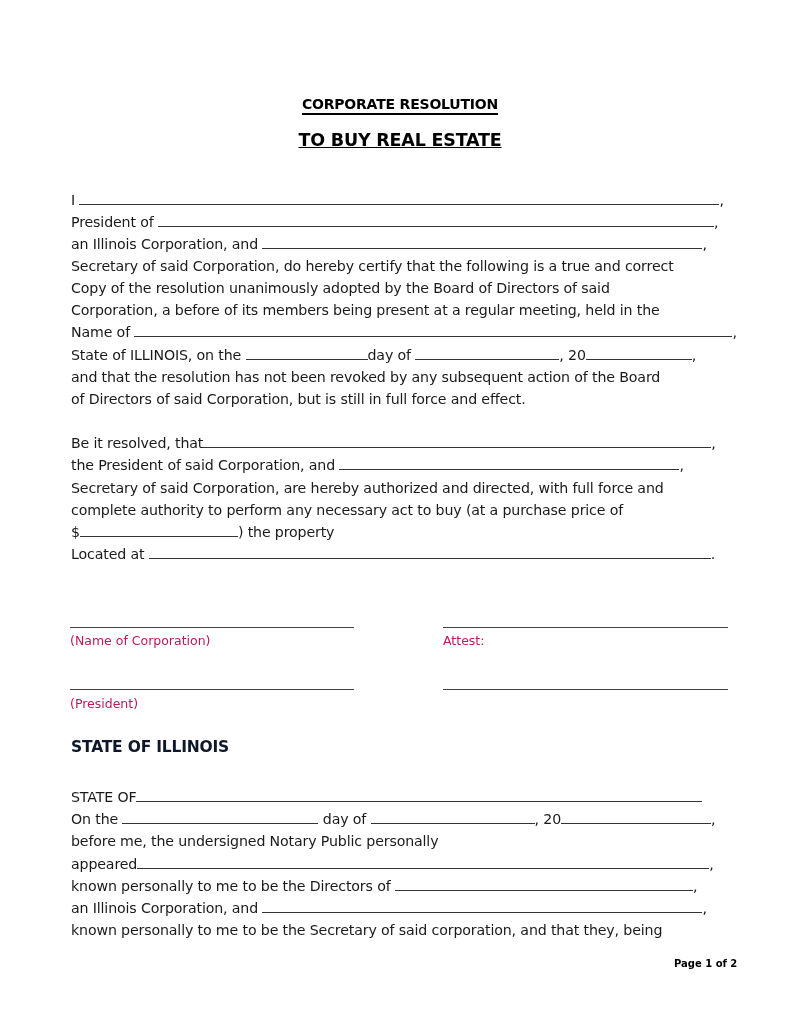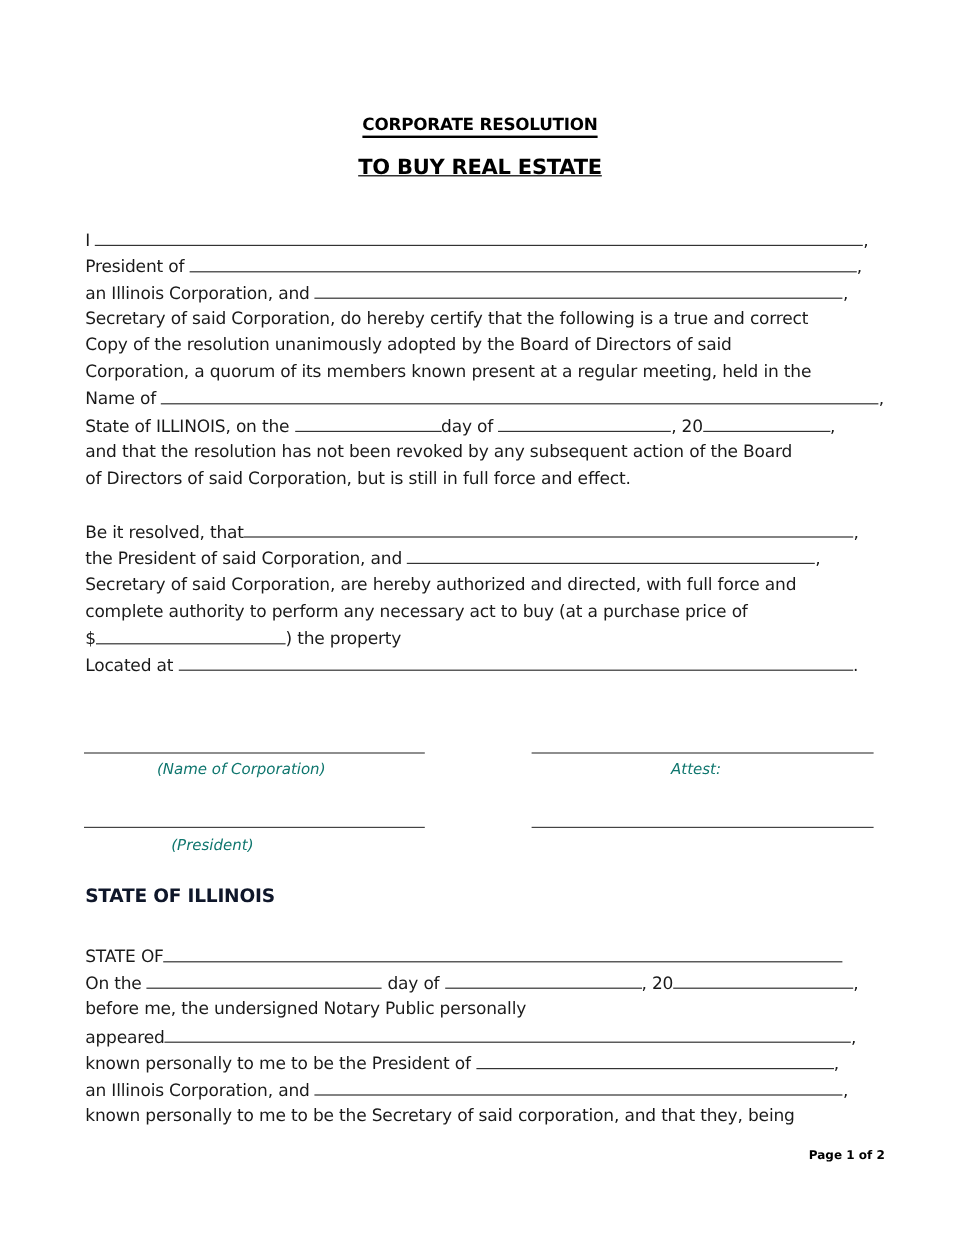--- a/index.html
+++ b/index.html
@@ -5,21 +5,21 @@
     html, body { margin: 0; padding: 0; background: #ffffff; }
     body { width: 800px; height: 1035px; position: relative; overflow: hidden; font-family: "DejaVu Sans", sans-serif; color: #111; }
     .page { position: absolute; left: 0; top: 0; width: 800px; height: 1035px; background: #fff; }
     .title { position: absolute; left: 0; width: 800px; text-align: center; font-weight: bold; color: #000; }
     .title1 { top: 96px; font-size: 14px; letter-spacing: -0.2px; }
     .title1 span { border-bottom: 2px solid #000; padding-bottom: 1px; }
     .title2 { top: 130px; font-size: 17.5px; letter-spacing: -0.2px; text-decoration: underline; }
     .line { position: absolute; left: 71px; width: 660px; height: 22px; font-size: 14.2px; line-height: 22px; white-space: nowrap; letter-spacing: -0.15px; color: #1a1a1a; }
     .blank { display: inline-block; border-bottom: 1px solid #333; height: 15px; vertical-align: baseline; }
     .sig { position: absolute; height: 1px; background: #444; }
-    .cap { position: absolute; font-size: 12.5px; text-align: center; color: #0f766e; font-style: italic; }
+    .cap { position: absolute; font-size: 12.5px; text-align: left; color: #be185d; }
     .heading { position: absolute; left: 71px; top: 738px; font-size: 15.5px; font-weight: bold; color: #0f172a; letter-spacing: -0.2px; }
     .pageno { position: absolute; left: 674px; top: 958px; font-size: 10px; font-weight: bold; color: #000; }
   </style>
 </head>
 <body>
 
 <div class="page">
 
   <div class="title title1"><span>CORPORATE RESOLUTION</span></div>
   <div class="title title2">TO BUY REAL ESTATE</div>
@@ -31,21 +31,21 @@
   <div class="line" style="top:211px">
     <span>President of</span>
     <span class="blank" style="width:556px"></span><span>,</span>
   </div>
   <div class="line" style="top:233px">
     <span>an Illinois Corporation, and</span>
     <span class="blank" style="width:440px"></span><span>,</span>
   </div>
   <div class="line" style="top:255px">Secretary of said Corporation, do hereby certify that the following is a true and correct</div>
   <div class="line" style="top:277px">Copy of the resolution unanimously adopted by the Board of Directors of said</div>
-  <div class="line" style="top:299px">Corporation, a quorum of its  members known present at a regular meeting, held in the</div>
+  <div class="line" style="top:299px">Corporation, a before of its  members being present at a regular meeting, held in the</div>
   <div class="line" style="top:321px">
     <span>Name of</span>
     <span class="blank" style="width:598px"></span><span>,</span>
   </div>
   <div class="line" style="top:344px">
     <span>State of ILLINOIS, on the</span>
     <span class="blank" style="width:122px"></span><span>day of</span>
     <span class="blank" style="width:144px"></span><span>, 20</span><span class="blank" style="width:106px"></span><span>,</span>
   </div>
   <div class="line" style="top:366px">and that the resolution has not been revoked by any subsequent action of the Board</div>
@@ -86,21 +86,21 @@
     <span>On the</span>
     <span class="blank" style="width:196px"></span>
     <span>day of</span>
     <span class="blank" style="width:164px"></span><span>, 20</span><span class="blank" style="width:150px"></span><span>,</span>
   </div>
   <div class="line" style="top:830px">before me, the undersigned Notary Public personally</div>
   <div class="line" style="top:853px">
     <span>appeared</span><span class="blank" style="width:572px"></span><span>,</span>
   </div>
   <div class="line" style="top:875px">
-    <span>known personally to me to be the President of</span>
+    <span>known personally to me to be the Directors of</span>
     <span class="blank" style="width:298px"></span><span>,</span>
   </div>
   <div class="line" style="top:897px">
     <span>an Illinois Corporation, and</span>
     <span class="blank" style="width:440px"></span><span>,</span>
   </div>
   <div class="line" style="top:919px">known personally to me to be the Secretary of said corporation, and that they, being</div>
 
   <div class="pageno">Page 1 of 2</div>
 </div>

